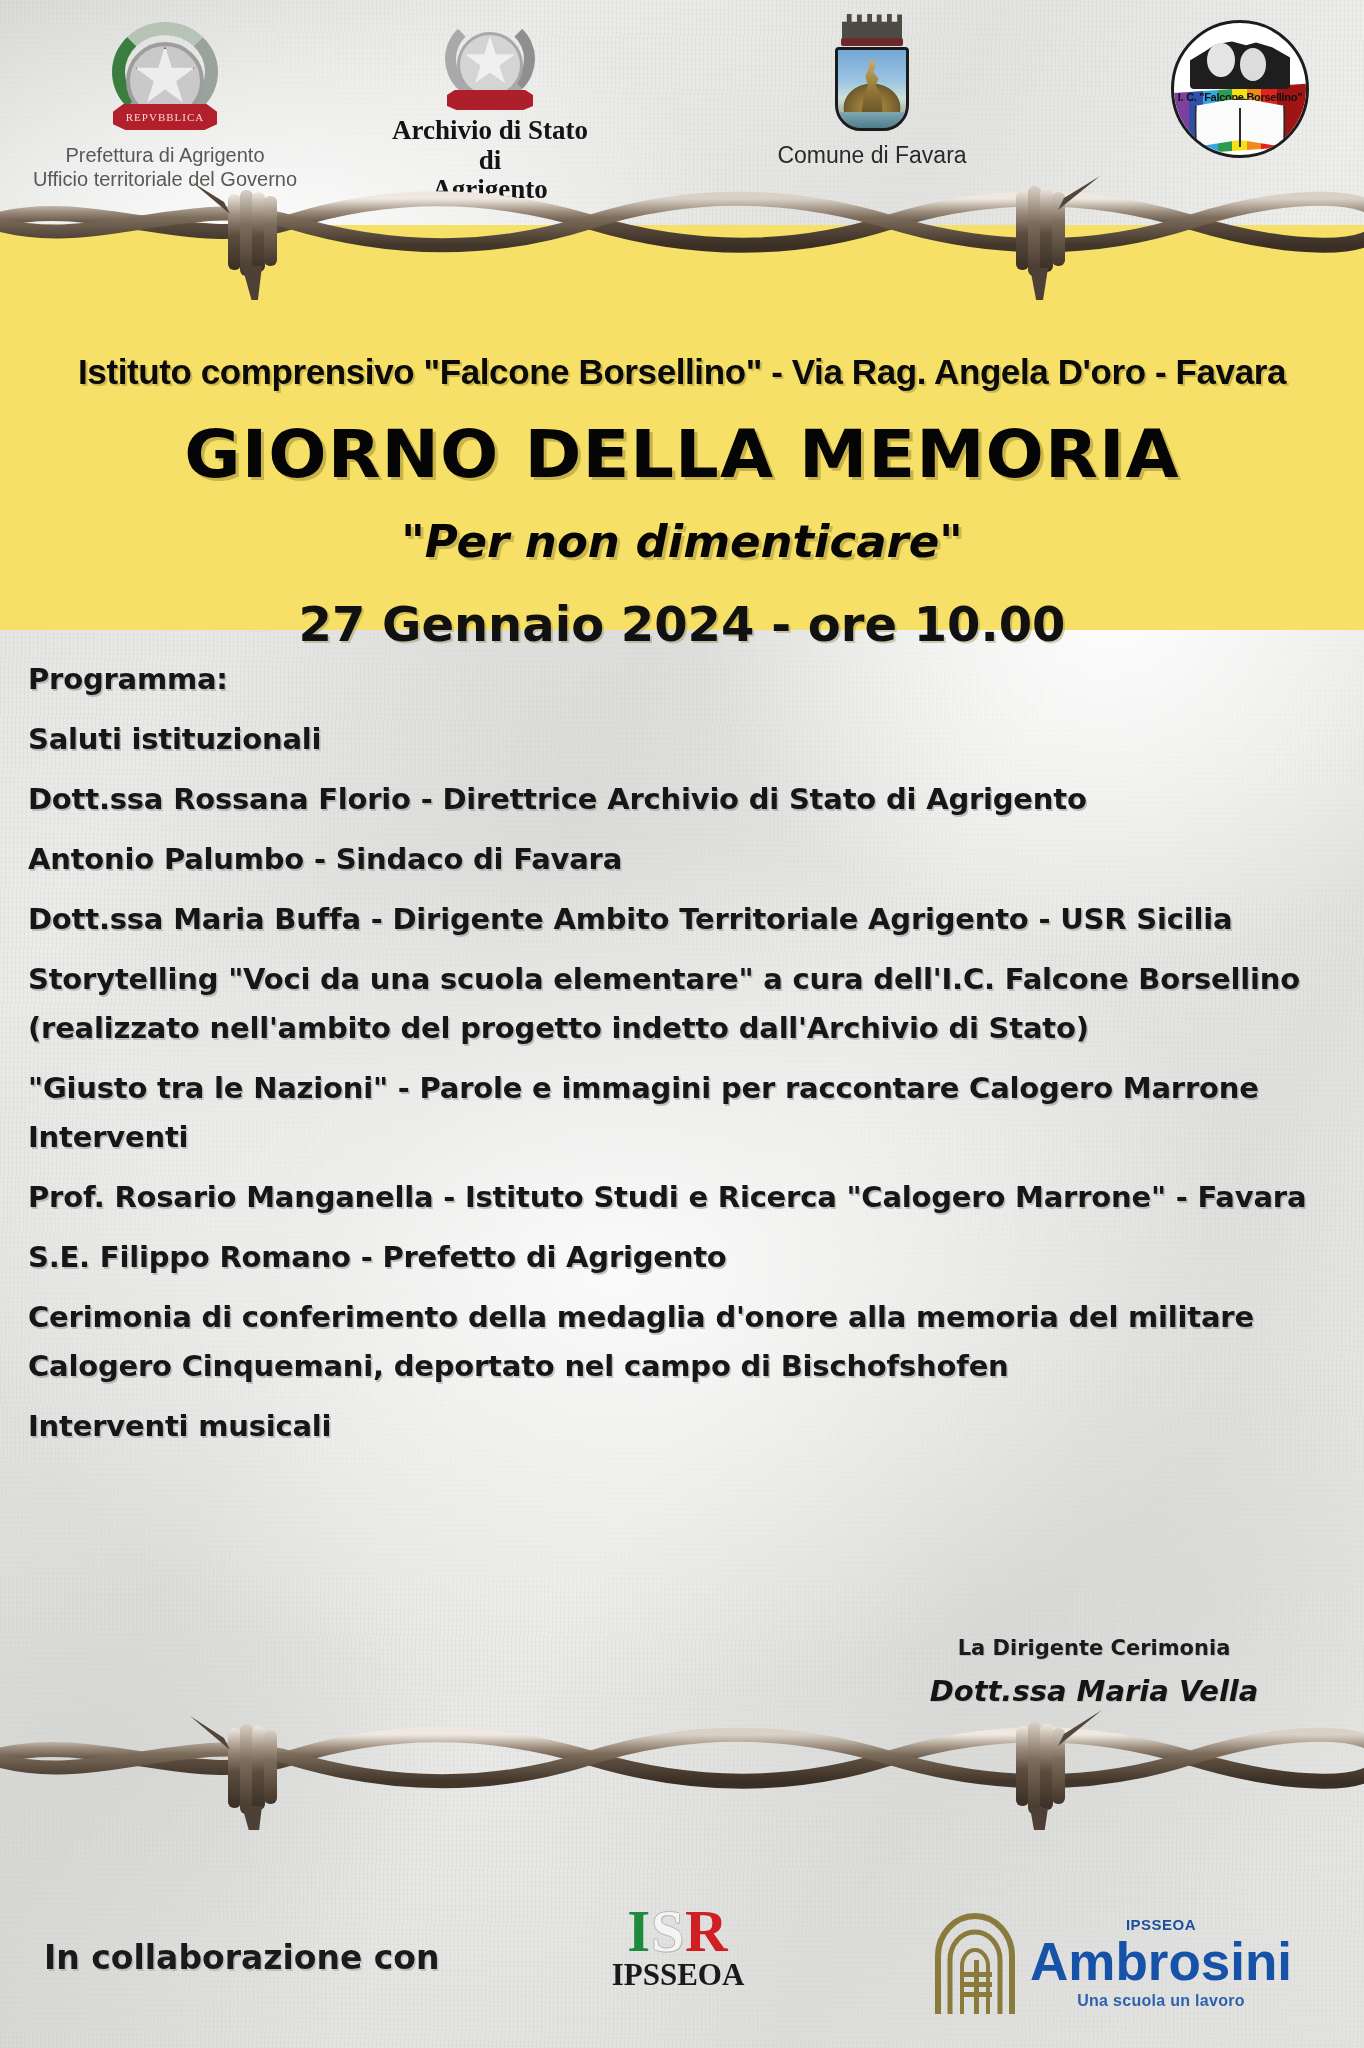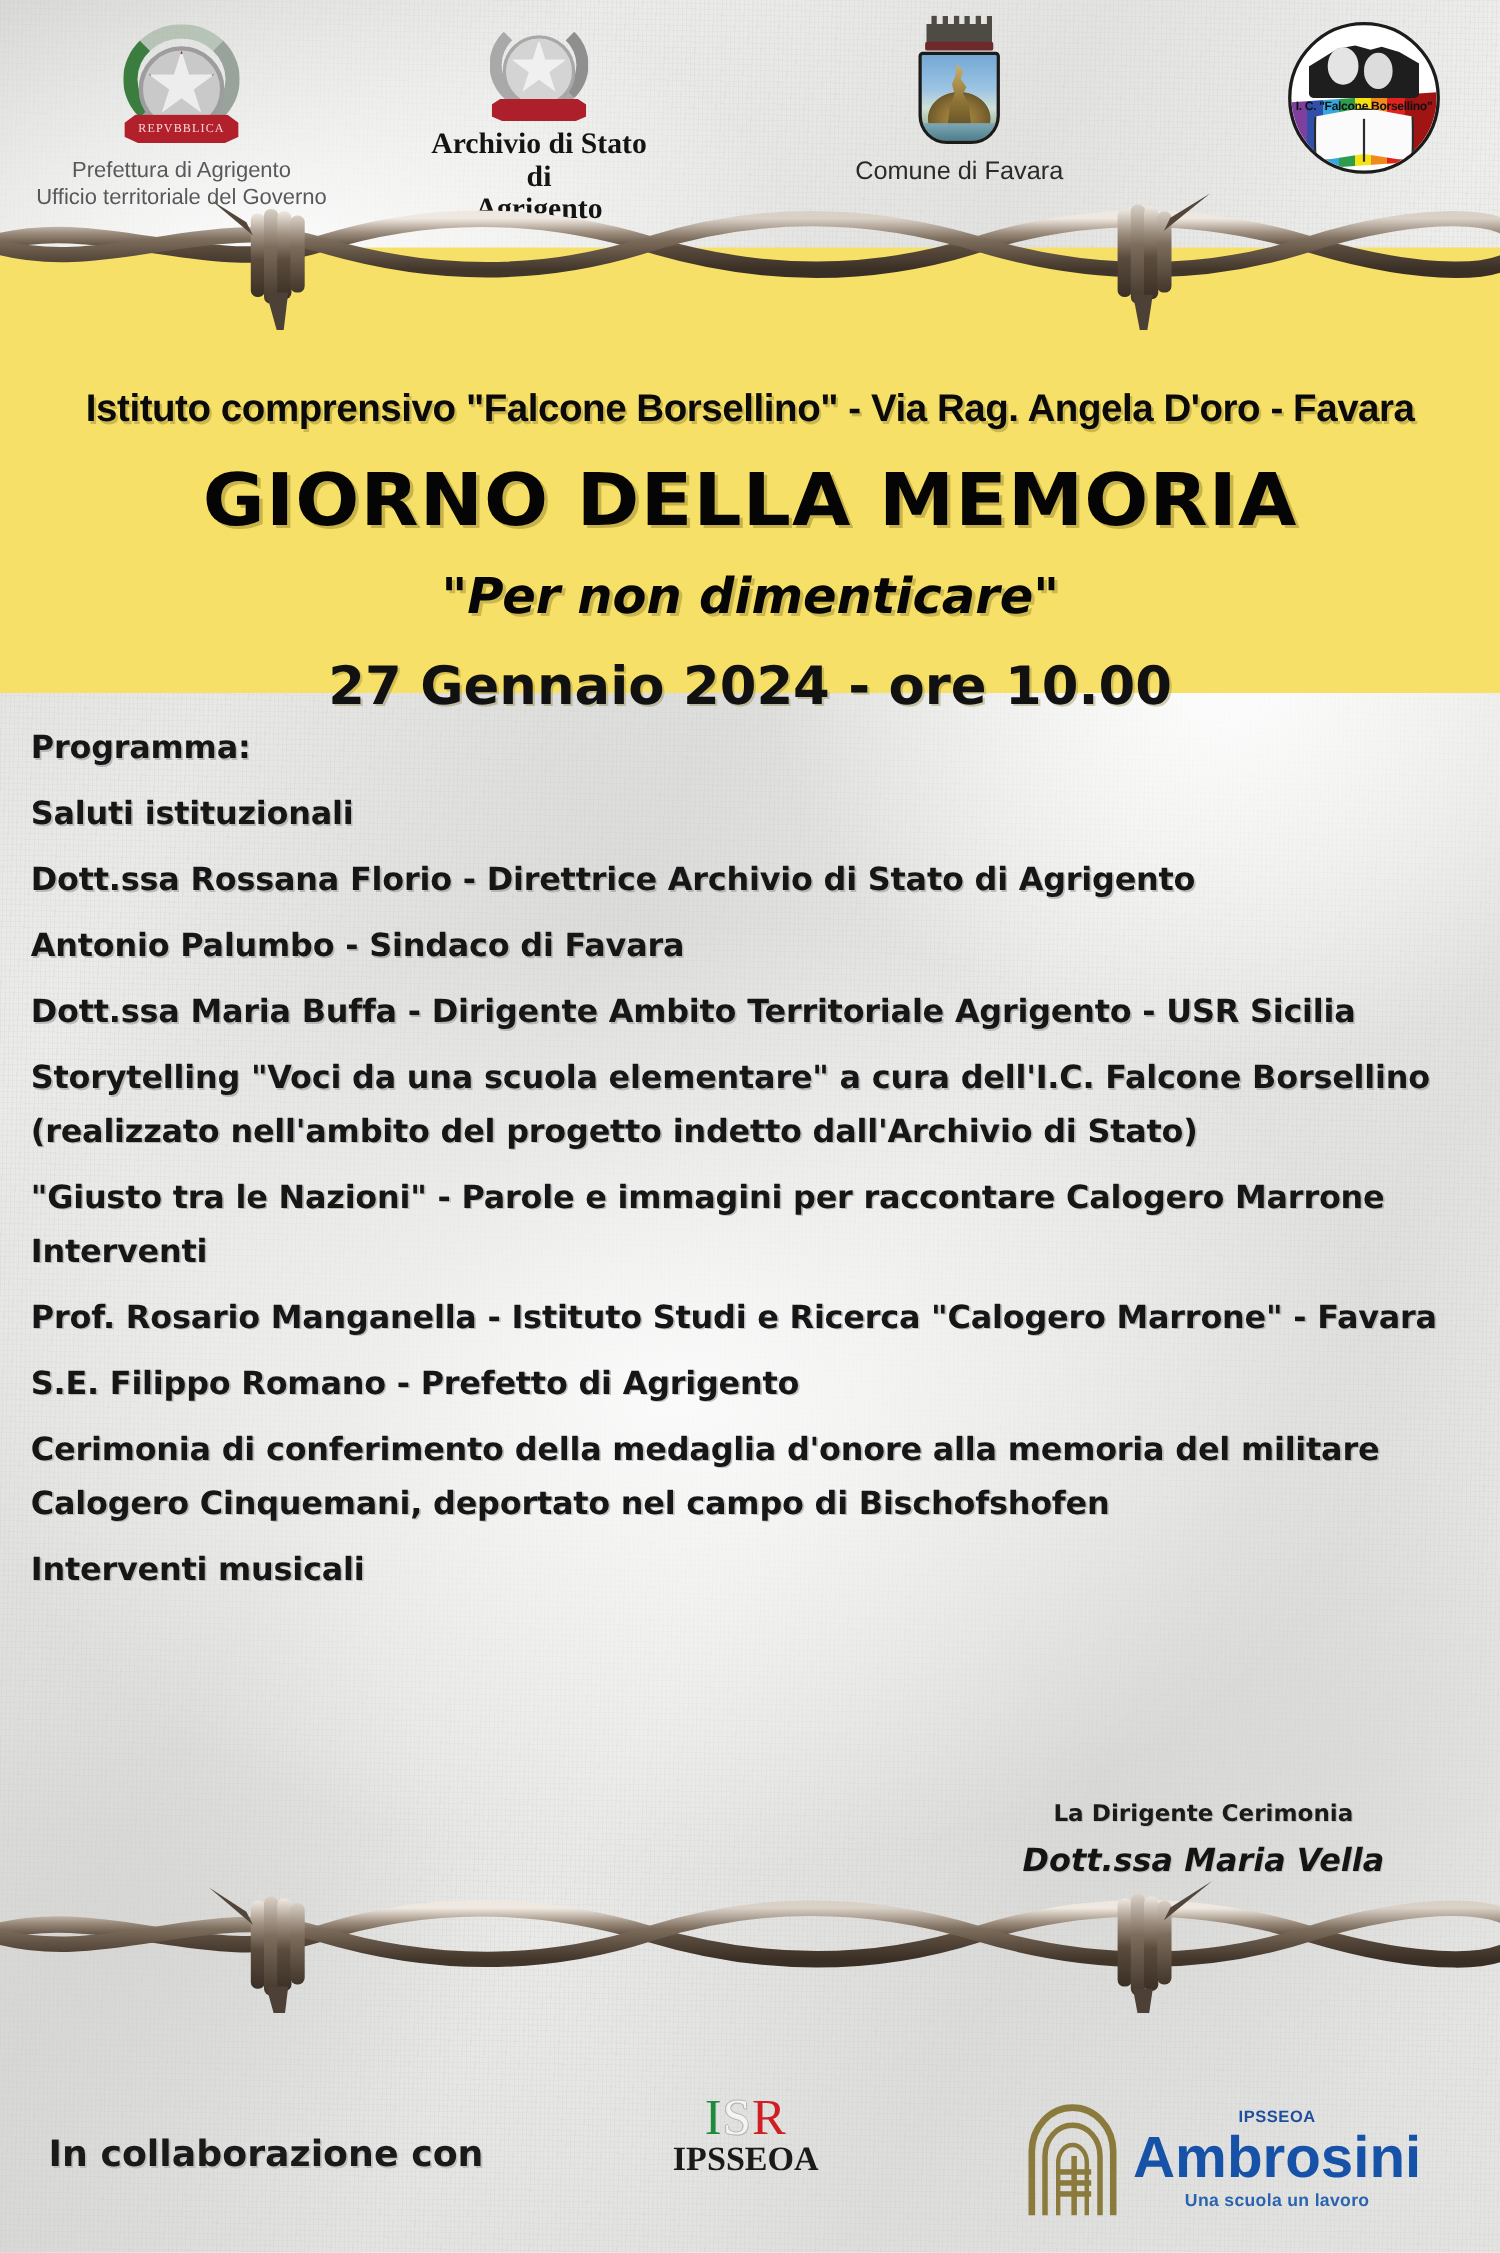--- a/index.html
+++ b/index.html
@@ -347,22 +347,22 @@
 
   .isr-logo {
     position: absolute;
     left: 588px;
     top: 1903px;
     width: 180px;
     text-align: center;
   }
   .isr-top {
     font-family: "Liberation Serif", serif;
-    font-weight: normal;
-    font-size: 46px;
+    font-weight: bold;
+    font-size: 59px;
     line-height: 0.95;
     letter-spacing: 1px;
   }
   .isr-i { color: #1f8a3c; }
   .isr-s { color: #f4f4f4; text-shadow: 0 0 1px #9a9a9a, 1px 1px 0 #bdbdbd, -1px 0 0 #bdbdbd, 0 1px 0 #bdbdbd, 0 -1px 0 #bdbdbd; }
   .isr-r { color: #cf1f22; }
   .isr-bottom {
     font-family: "Liberation Serif", serif;
     font-weight: bold;
     font-size: 31px;

